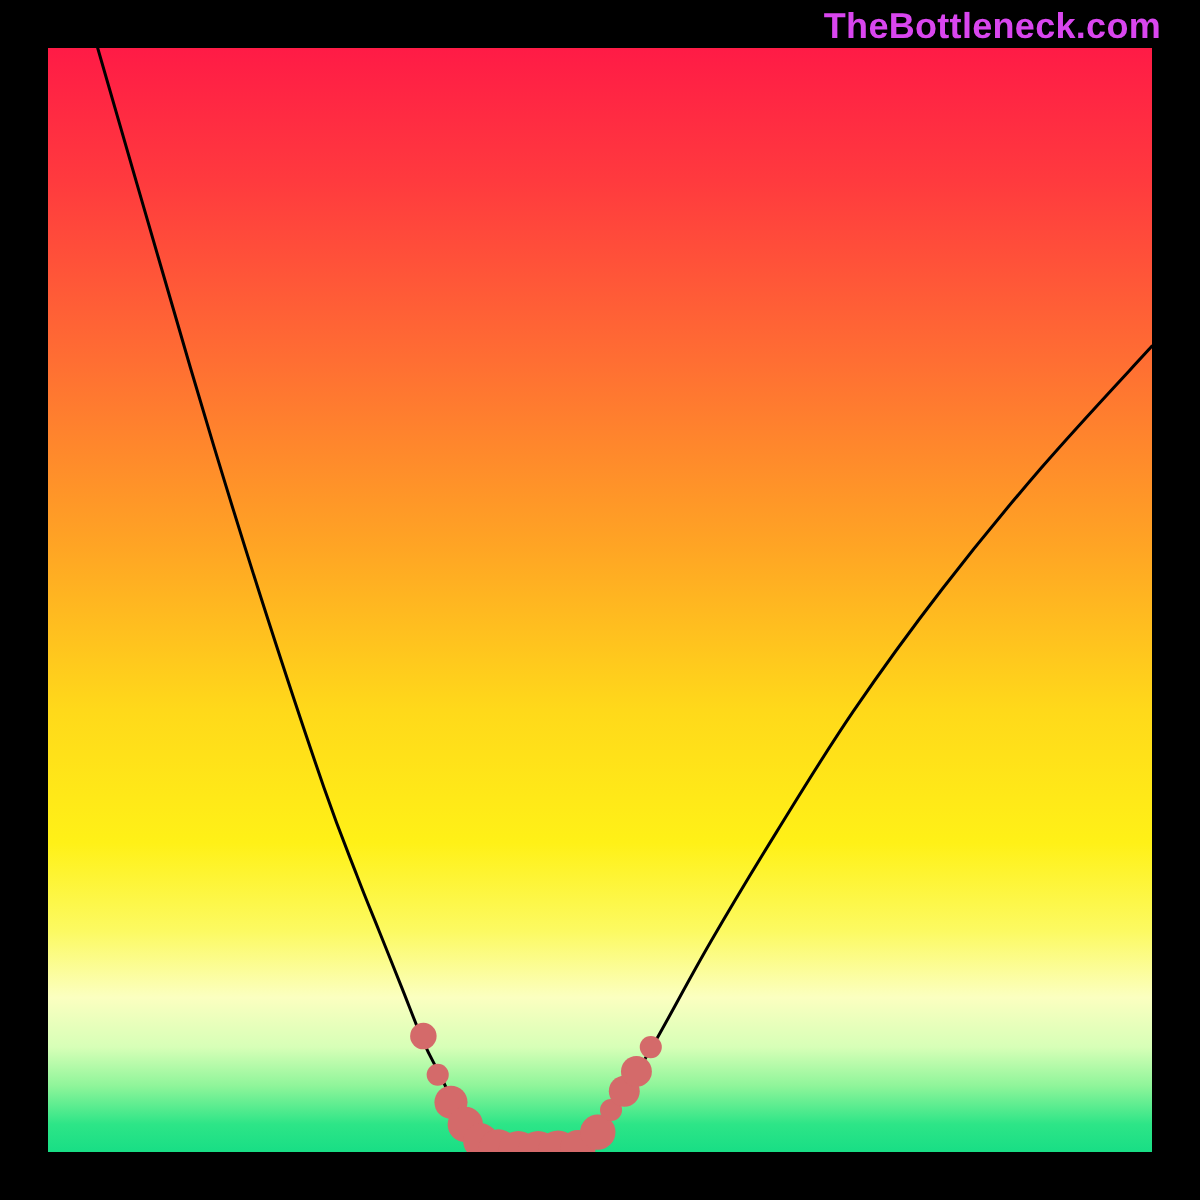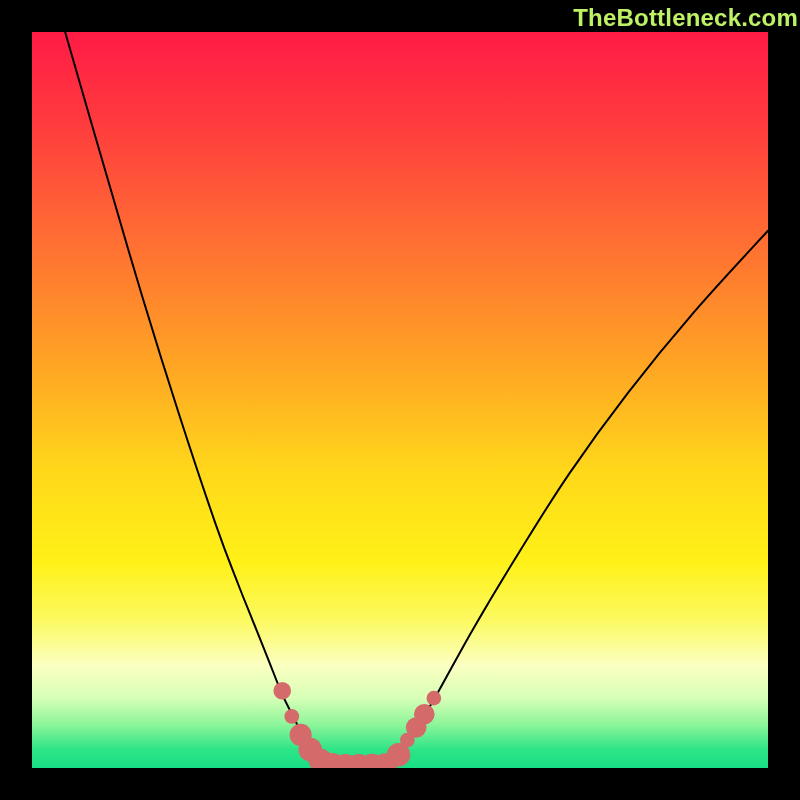--- a/index.html
+++ b/index.html
@@ -29,25 +29,25 @@
   .gradient {
     position: absolute;
     left: 0;
     top: 0;
     width: 100%;
     height: 100%;
   }
   .watermark {
     position: absolute;
     top: 4px;
-    right: 2px;
+    right: 26px;
     font-family: Arial, Helvetica, sans-serif;
     font-size: 24px;
     font-weight: 600;
-    color: #bef264;
+    color: #d946ef;
     letter-spacing: 0.2px;
   }
   svg.curves {
     position: absolute;
     left: 0;
     top: 0;
     width: 100%;
     height: 100%;
   }
 </style>

